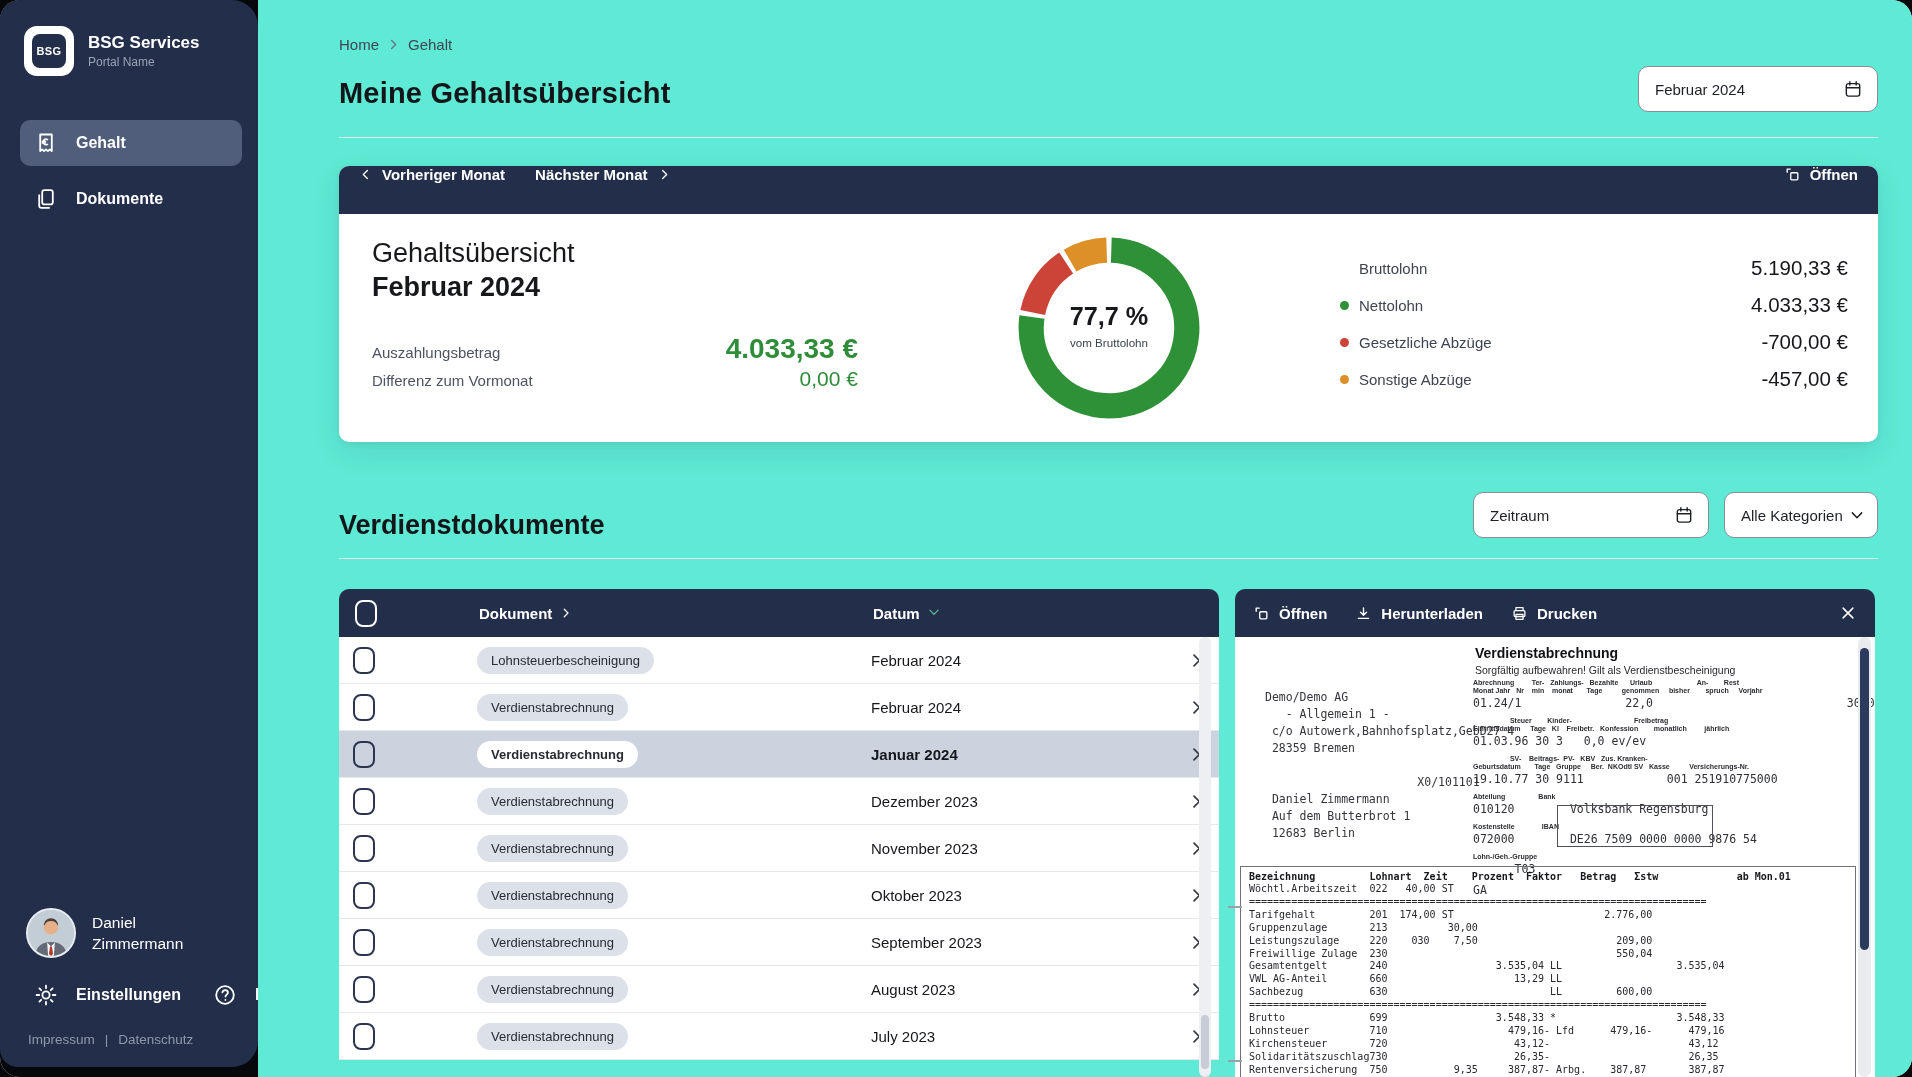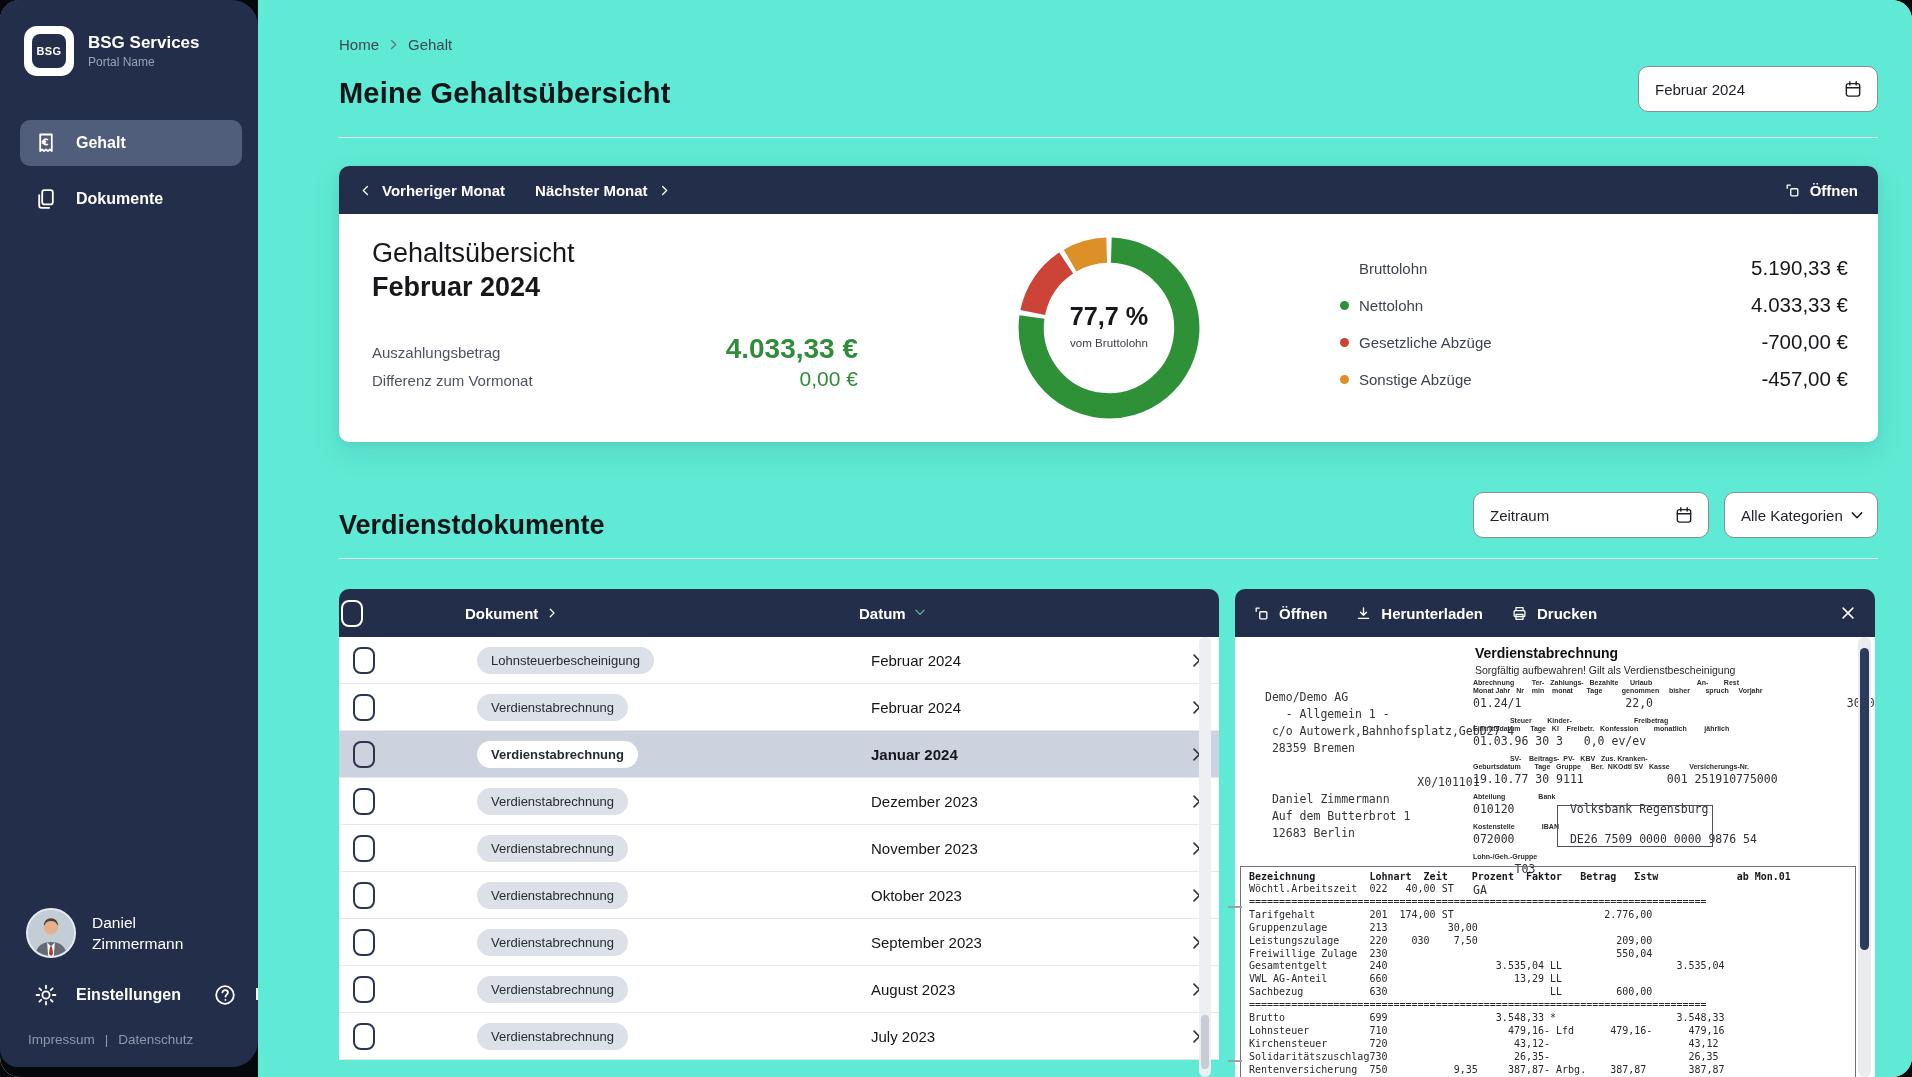--- a/index.html
+++ b/index.html
@@ -46,21 +46,21 @@
     align-items:center;font-size:15px;color:#1d2026;cursor:pointer;background:#fff}
   .pill-input .icon{margin-left:auto;width:20px;height:20px;color:#1d2026}
   #month-picker{right:34px;top:66px;width:240px;padding:0 14px 0 16px}
   .divider{position:absolute;left:81px;right:34px;height:1px;background:var(--divider)}
   #divider1{top:137px}
   #divider2{top:558px}
 
   
   .salary-card{position:absolute;left:81px;right:34px;top:166px;height:276px;border-radius:10px;background:#fff;
     box-shadow:0 10px 30px rgba(25,35,60,.10),0 2px 6px rgba(25,35,60,.06)}
-  .card-head{height:48px;background:var(--navy);border-radius:10px 10px 0 0;display:flex;align-items:center;color:#fff;padding:0 20px}
+  .card-head{height:48px;background:var(--navy);border-radius:10px 10px 0 0;display:flex;align-items:flex-start;color:#fff;padding:0 20px}
   .mnav{display:flex;align-items:center;gap:10px;font-size:15px;font-weight:600;cursor:pointer}
   .mnav+.mnav{margin-left:30px}
   .mnav .icon{width:13px;height:13px}
   .open-btn{margin-left:auto;display:flex;align-items:center;gap:9px;font-size:15px;font-weight:600;cursor:pointer}
   .open-btn .icon{width:17px;height:17px}
   .card-body{position:relative;height:264px}
   .cb-left{position:absolute;left:33px;top:24px;width:486px}
   .ct1{font-size:27px;color:#17181c}
   .ct2{font-size:27px;font-weight:700;color:#17181c;margin-top:3px}
   .pay-row{display:flex;justify-content:space-between;align-items:baseline}
@@ -77,21 +77,21 @@
   .legend-value{margin-left:auto;font-size:20.5px;color:#17181c}
 
   
   .docs-title{position:absolute;left:81px;top:488px;font-size:27px;font-weight:700;color:#141519}
   #zeitraum{left:1215px;top:492px;width:236px;padding:0 14px 0 16px}
   #kategorien{left:1466px;top:492px;width:154px;padding:0 12px 0 16px}
   #kategorien .icon{width:16px;height:16px}
 
   .table{position:absolute;left:81px;top:589px;width:880px;height:488px;overflow:hidden}
   .thead{height:48px;background:var(--navy);border-radius:10px 10px 0 0;display:grid;
-    grid-template-columns:54px 414px 1fr 46px;align-items:center;padding-left:2px;color:#fff}
+    grid-template-columns:54px 414px 1fr 46px;align-items:center;padding-left:16px;color:#fff}
   .cbx{width:22px;height:27px;border:2px solid #2b3550;border-radius:8px;display:inline-block;cursor:pointer;background:transparent}
   .thead .cbx{border-color:#fff}
   .th-doc{display:flex;align-items:center;gap:8px;padding-left:70px;font-size:15px;font-weight:700;cursor:pointer}
   .th-doc .icon{width:12px;height:12px;color:#fff}
   .th-date{display:flex;gap:7px;padding-left:50px;font-size:15px;font-weight:700;cursor:pointer}
   .th-date .icon{width:14px;height:14px;color:#5fba8e}
   .trow{height:47px;display:grid;grid-template-columns:54px 414px 1fr 46px;align-items:center;
     padding-left:14px;border-bottom:1px solid #e4e7ec;background:#fff;cursor:pointer}
   .trow.selected{background:var(--row-selected)}
   .cell-doc{padding-left:70px}

